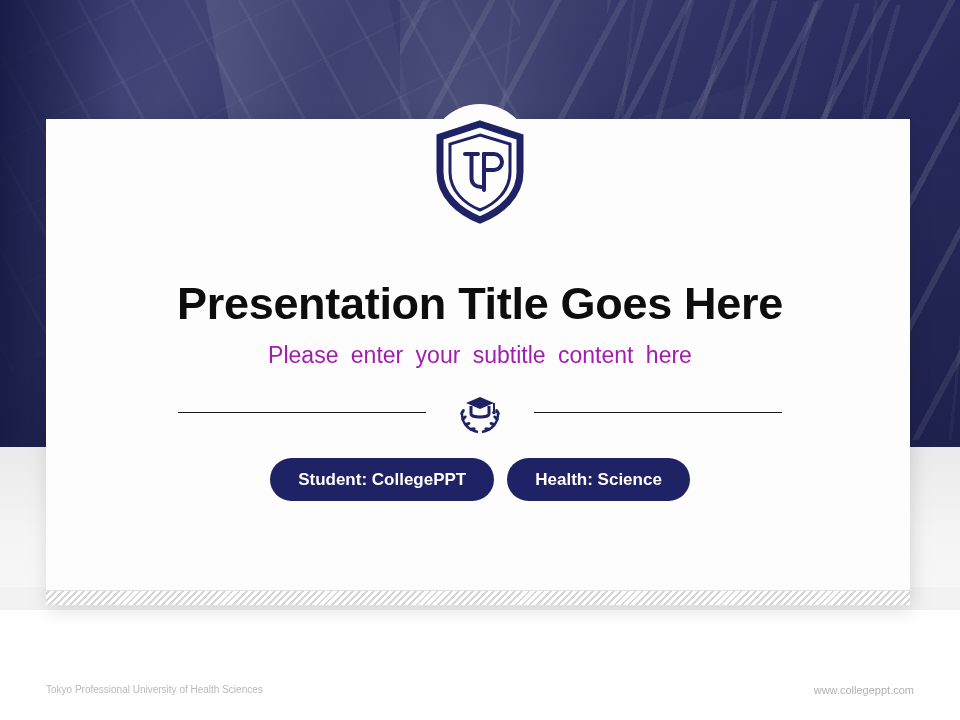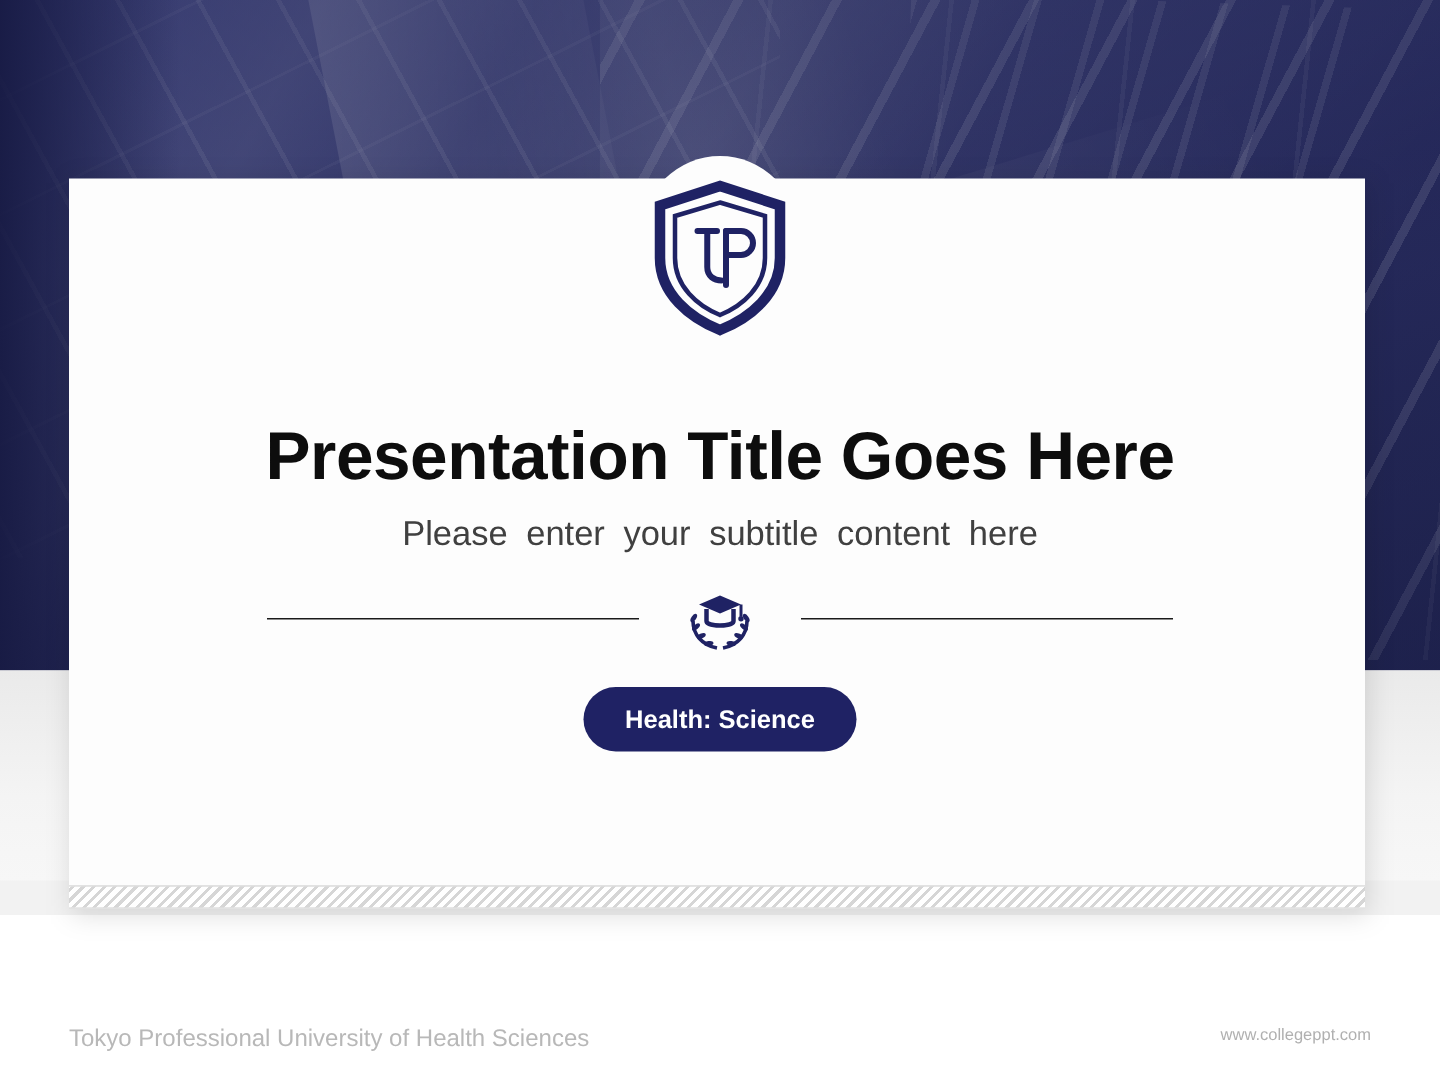--- a/index.html
+++ b/index.html
@@ -171,21 +171,21 @@
     color: #0d0d0d;
     letter-spacing: -0.3px;
     line-height: 52px;
   }
   .subtitle {
     position: absolute;
     left: 0; right: 0;
     top: 339px;
     text-align: center;
     font-size: 23px;
-    color: #404040;
+    color: #a21caf;
     word-spacing: 6px;
     line-height: 32px;
   }
 
   
   .divider {
     position: absolute;
     left: 0; right: 0;
     top: 390px;
     height: 46px;
@@ -226,21 +226,21 @@
     line-height: 21px;
     white-space: nowrap;
     border: none;
   }
 
   
   .footer-left {
     position: absolute;
     left: 46px;
     top: 684px;
-    font-size: 16px;
+    font-size: 10px;
     color: #b8b8b8;
   }
   .footer-right {
     position: absolute;
     right: 46px;
     top: 684px;
     font-size: 11px;
     color: #b0b0b0;
   }
 </style>
@@ -301,19 +301,20 @@
           <ellipse cx="47.5" cy="22" rx="3.2" ry="1.6" transform="rotate(58 47.5 22)"></ellipse>
           <ellipse cx="46" cy="28" rx="3.2" ry="1.6" transform="rotate(42 46 28)"></ellipse>
           <ellipse cx="42.5" cy="34" rx="3.2" ry="1.6" transform="rotate(24 42.5 34)"></ellipse>
           <ellipse cx="37.5" cy="39" rx="3.2" ry="1.6" transform="rotate(8 37.5 39)"></ellipse>
         </g>
       </svg>
     </div>
   </div>
 
   <div class="pills">
+    <div class="pill">Student: CollegePPT</div>
     <div class="pill">Health: Science</div>
   </div>
 
   <div class="footer-left">Tokyo Professional University of Health Sciences</div>
   <div class="footer-right">www.collegeppt.com</div>
 
 </div>
 
 </body></html>

